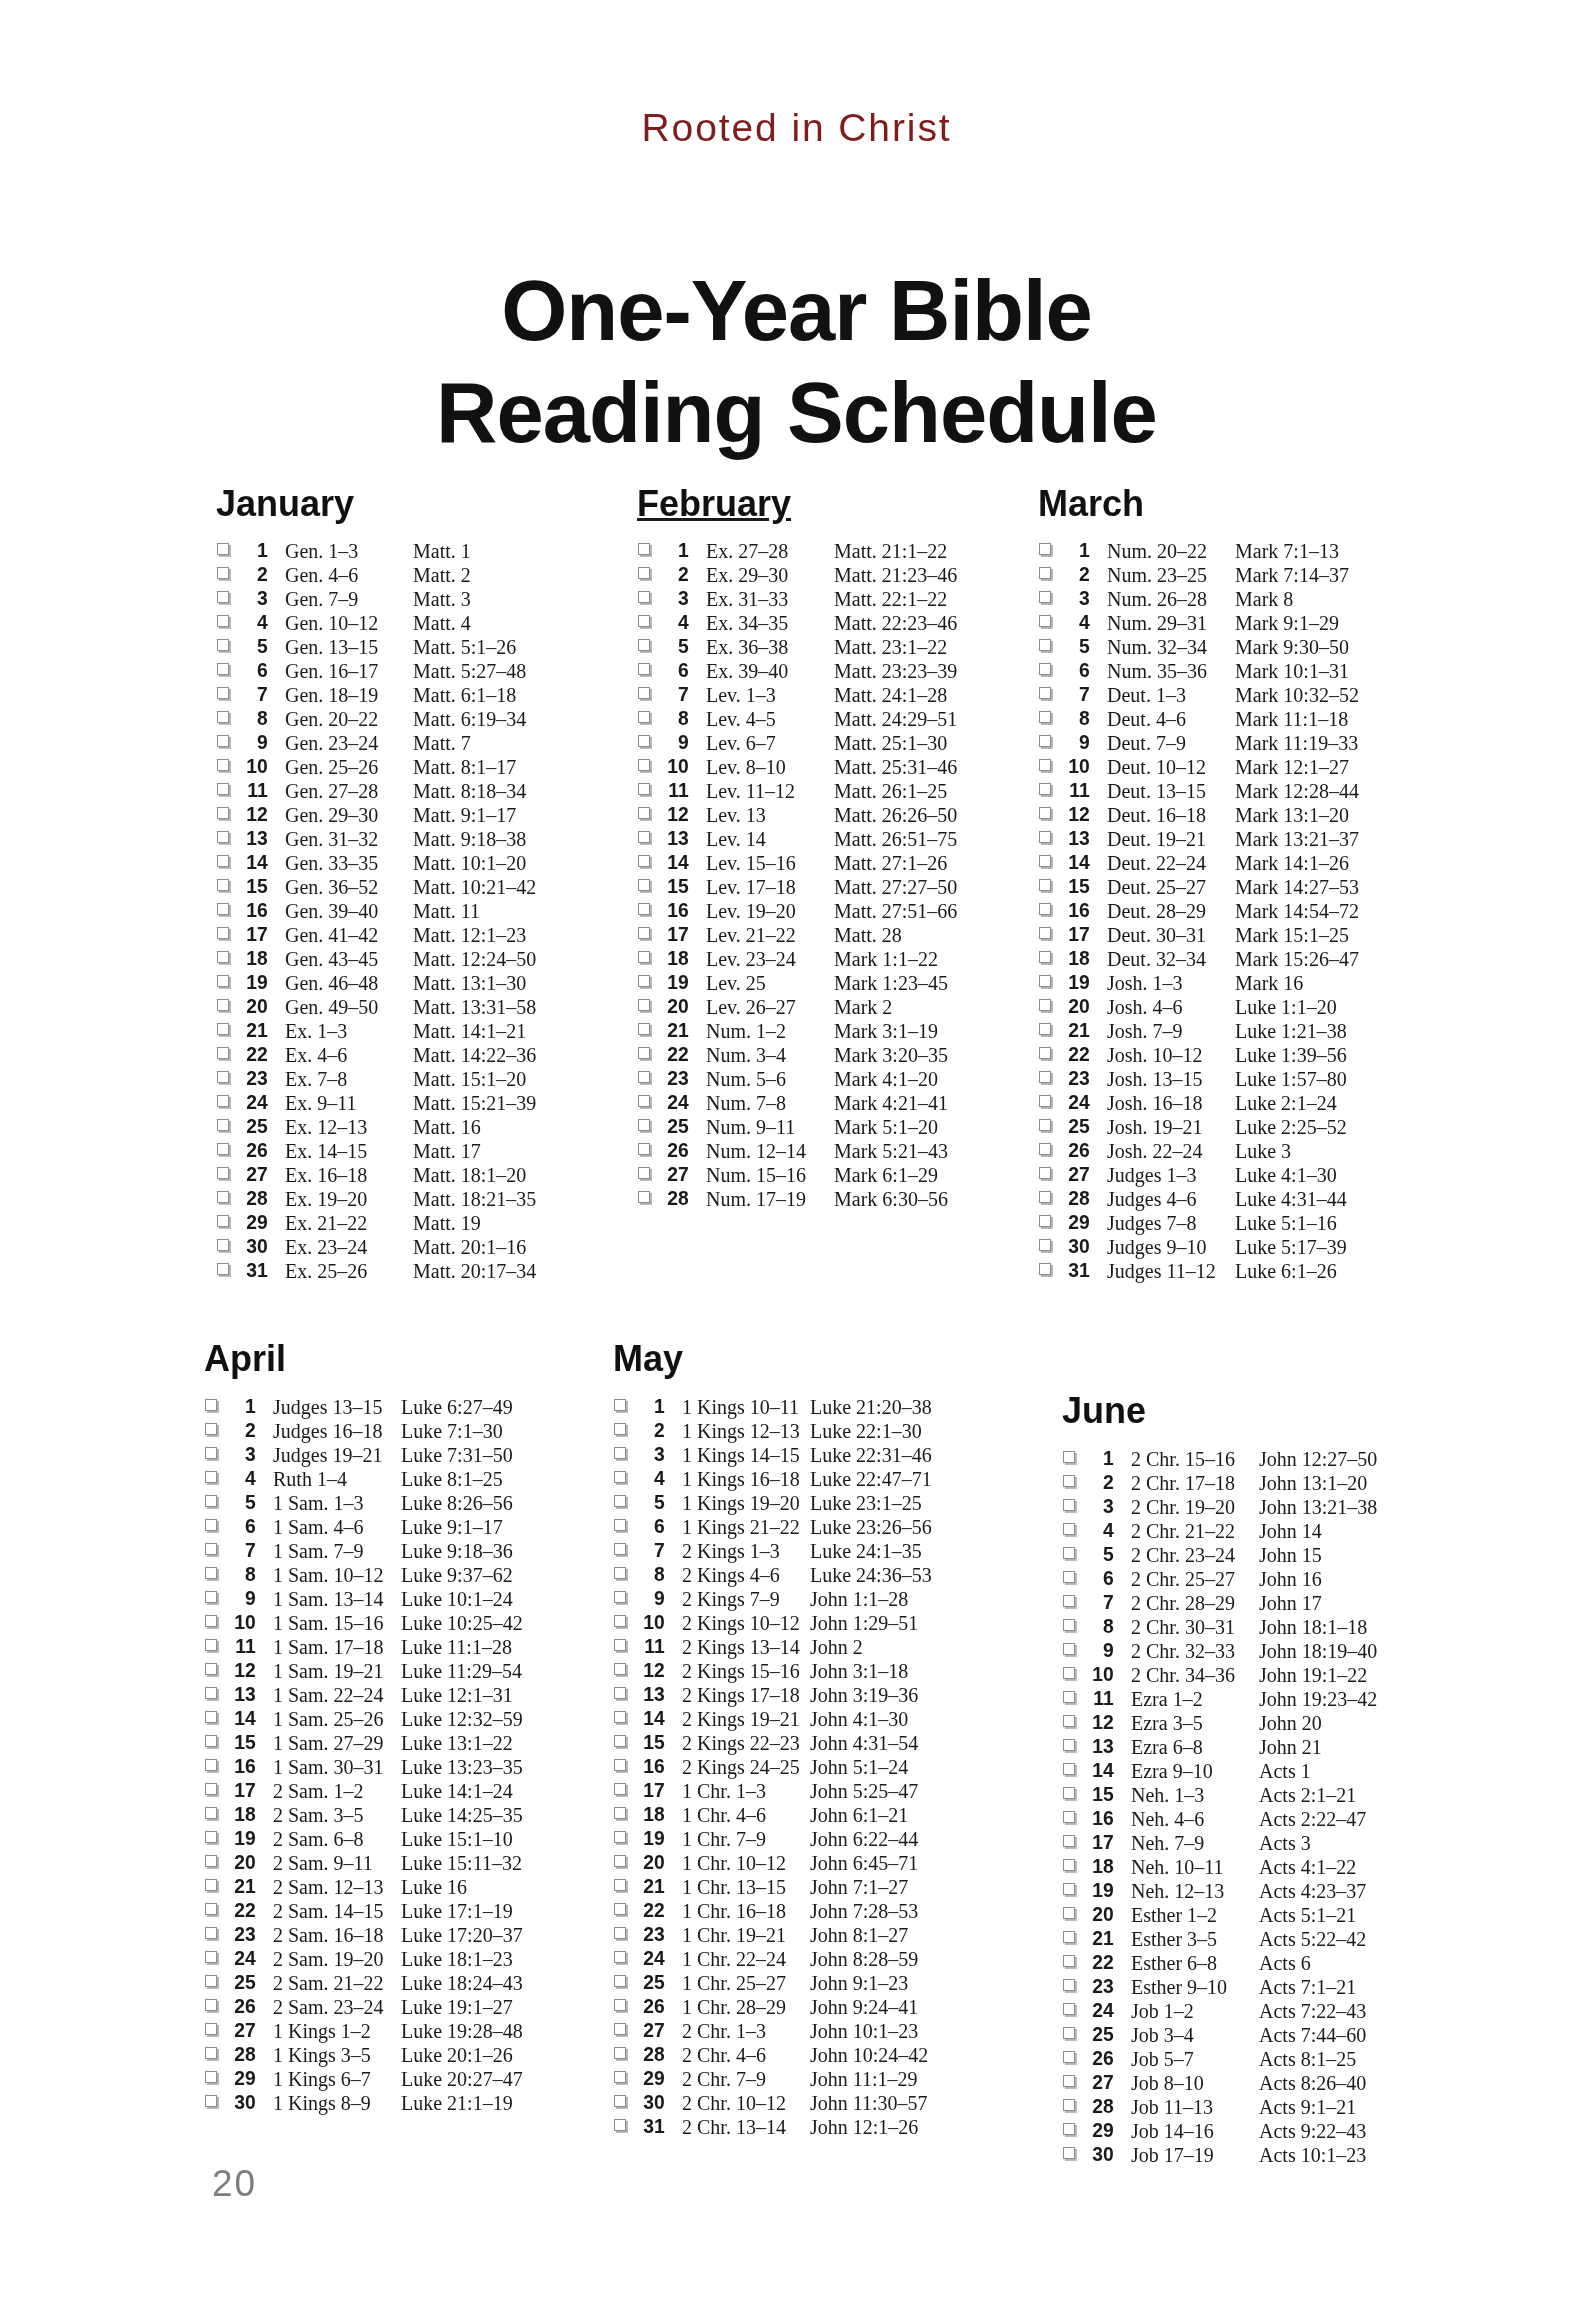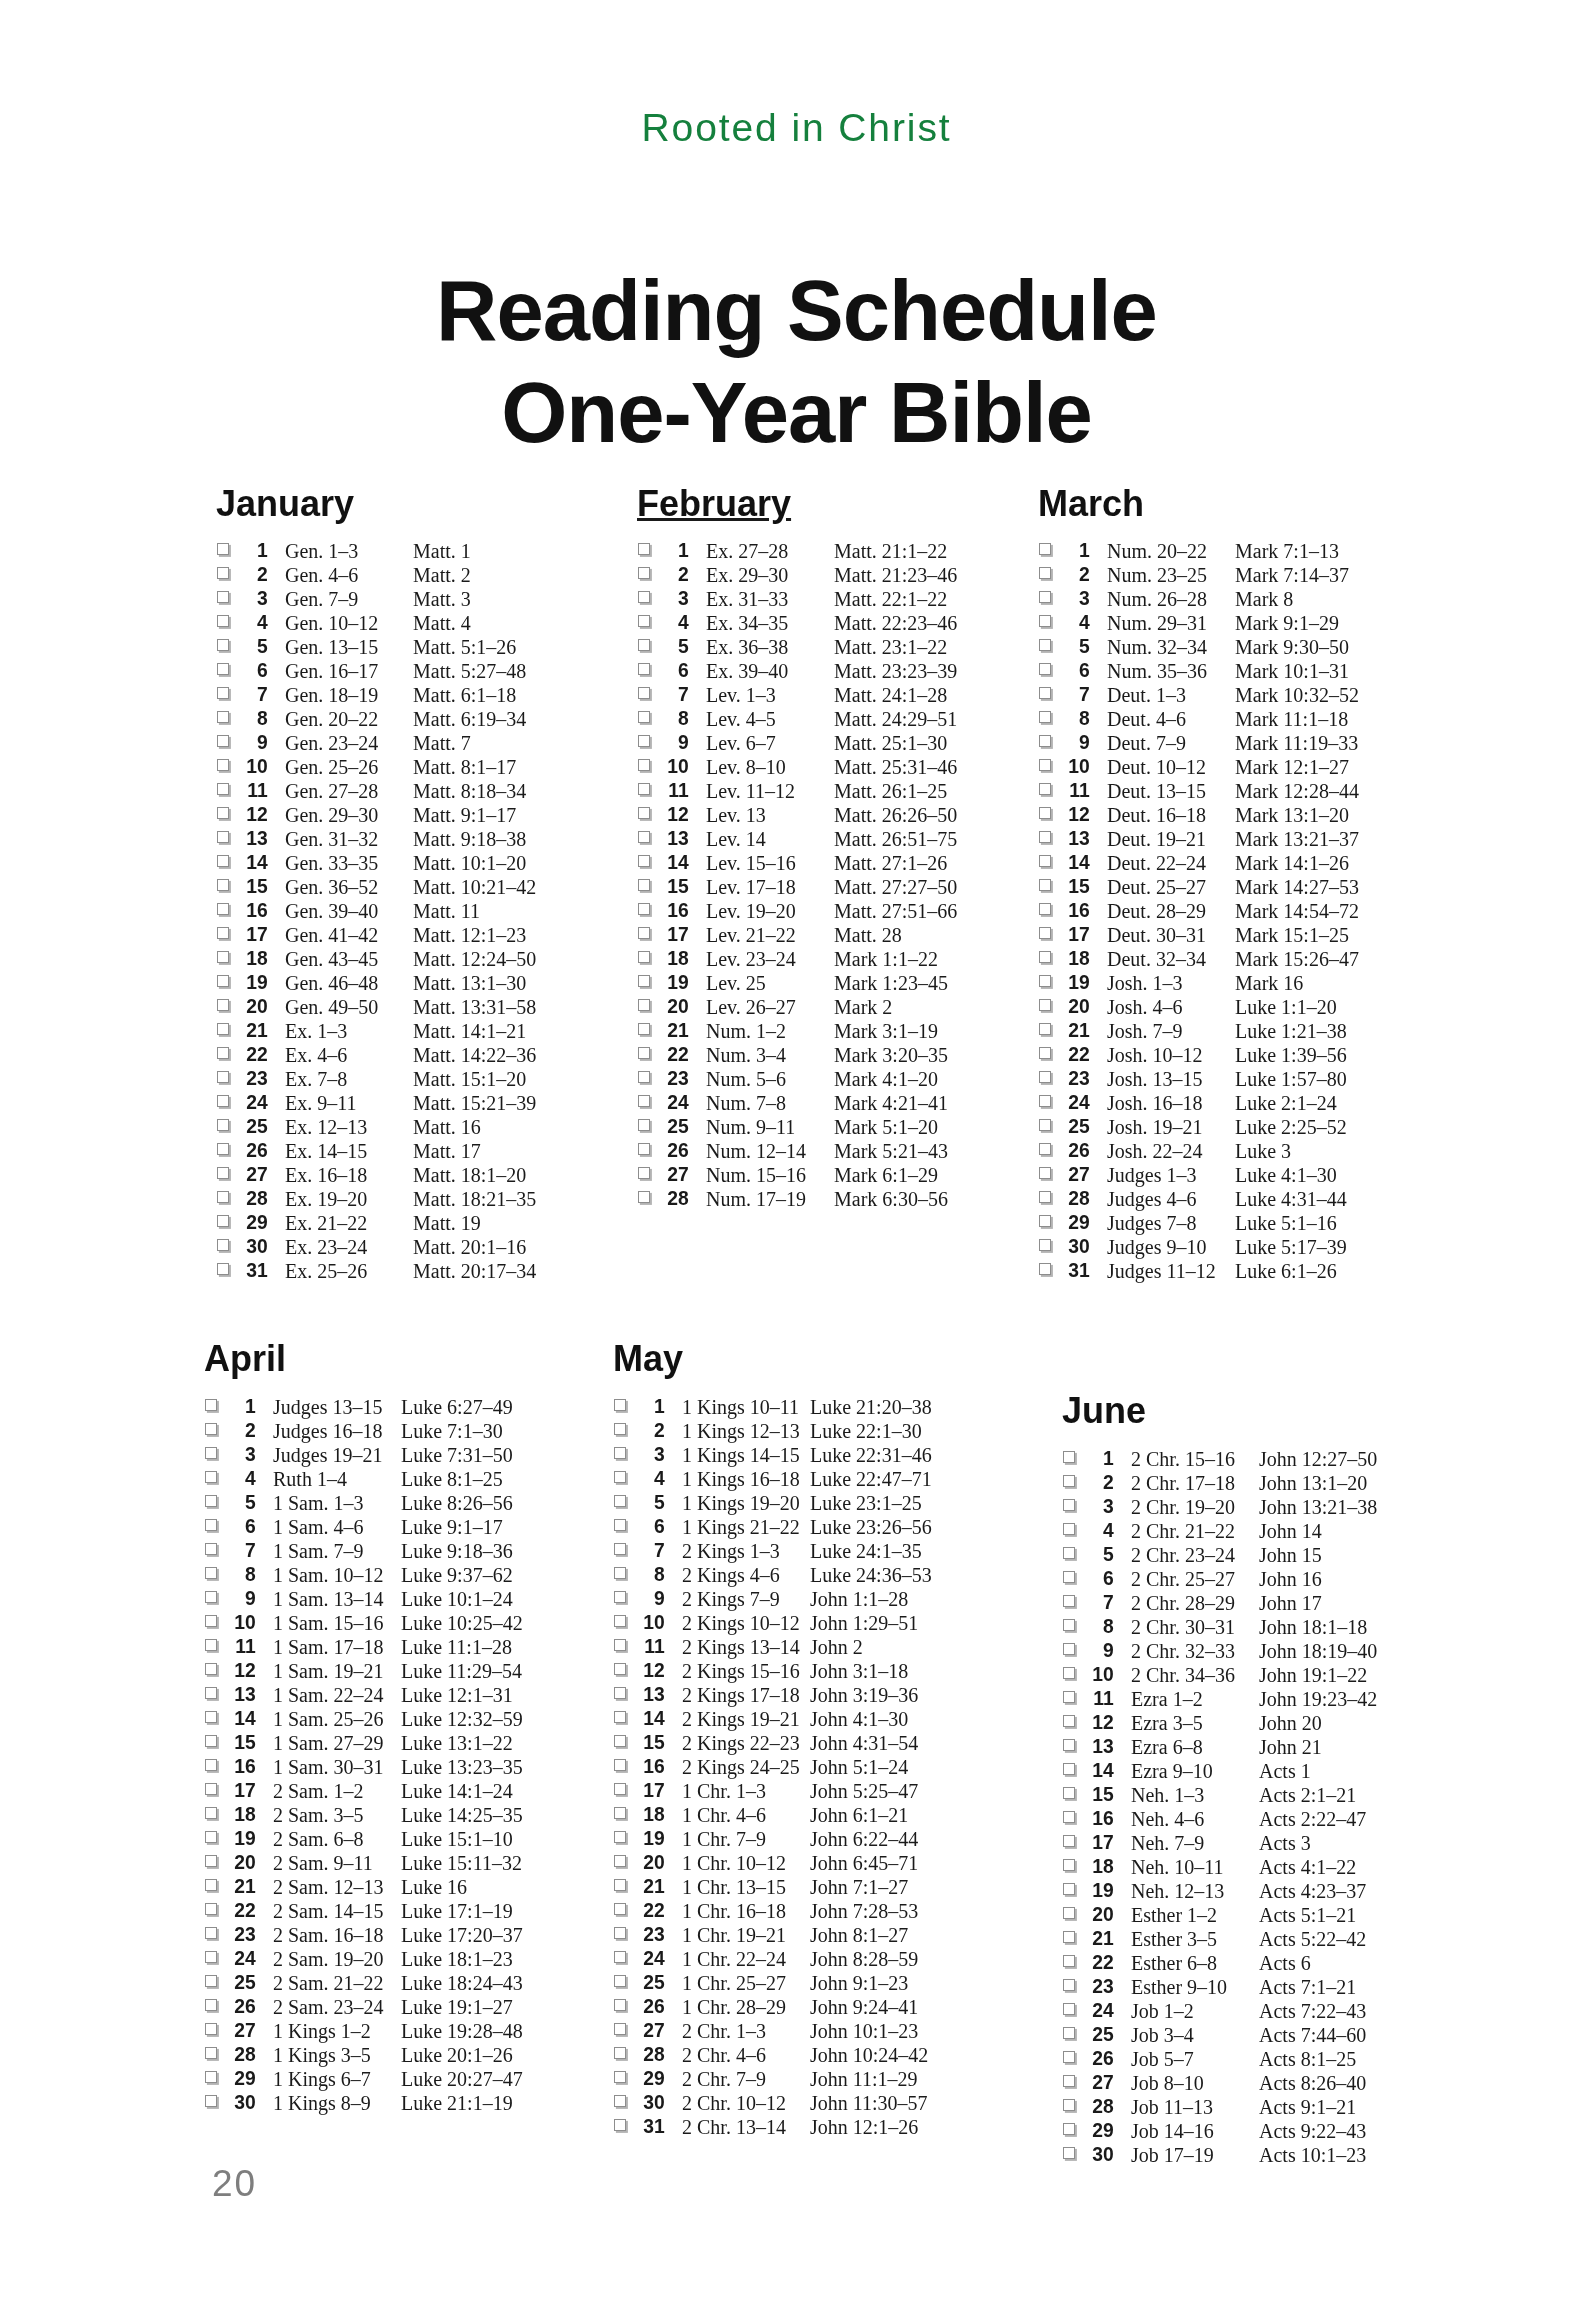--- a/index.html
+++ b/index.html
@@ -7,21 +7,21 @@
     width:1593px; height:2317px; position:relative;
     background:#ffffff; color:#1a1a1a;
     font-family:"Liberation Serif", serif;
     overflow:hidden;
   }
   .running-head {
     position:absolute; top:106px; left:0; width:1593px;
     text-align:center;
     font-family:"Liberation Sans", sans-serif;
     font-size:39px; font-weight:400; letter-spacing:1.9px;
-    color:#15803d;
+    color:#7f1d1d;
   }
   .page-title {
     position:absolute; top:203px; left:0; width:1593px;
     text-align:center;
     font-family:"Liberation Sans", sans-serif;
     font-size:85px; font-weight:700; line-height:102px; letter-spacing:-1px;
     color:#111111;
   }
   .month { position:absolute; width:406px; }
   .month-title {
@@ -54,22 +54,22 @@
     font-size:37px; font-weight:400; letter-spacing:1.9px;
     color:#7e7e7e;
   }
 </style>
 </head>
 <body>
 
 <header class="running-head">Rooted in Christ</header>
 
 <h1 class="page-title">
+  <div>One-Year Bible</div>
   <div>Reading Schedule</div>
-  <div>One-Year Bible</div>
 </h1>
 
 <footer class="page-number">20</footer>
 
 <section class="month" style="left: 216px; top: 483px;">
     <h2 class="month-title">January</h2>
     <div class="rows" style="top: 56px;">
       <div class="row">
         <span class="cb"></span>
         <span class="num">1</span>

